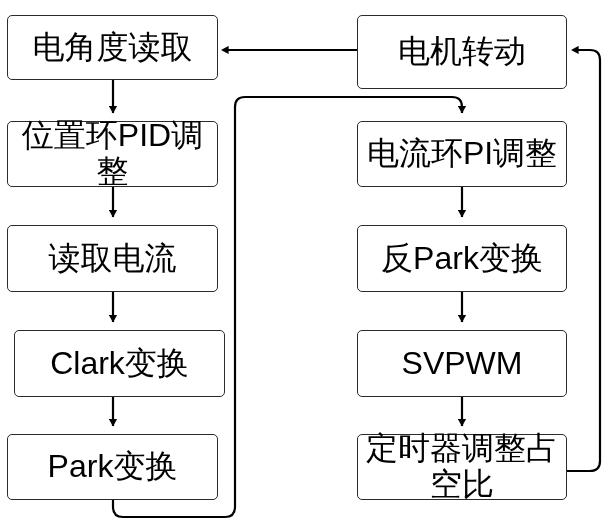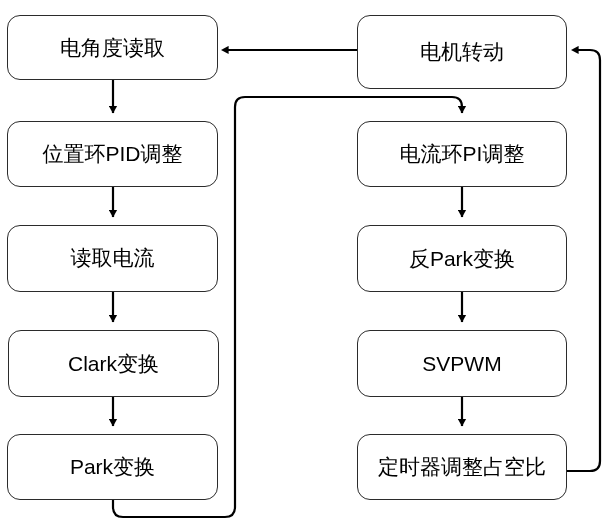--- a/index.html
+++ b/index.html
@@ -21,28 +21,28 @@
     position: absolute;
     left: 0;
     top: 0;
     width: 608px;
     height: 524px;
   }
   .node {
     position: absolute;
     box-sizing: border-box;
     border: 1.6px solid #2b2b2b;
-    border-radius: 13px;
+    border-radius: 5px;
     background: #ffffff;
     display: flex;
     align-items: center;
     justify-content: center;
     text-align: center;
     color: #000000;
-    font-size: 21px;
+    font-size: 32px;
     line-height: 1.12;
     letter-spacing: 0px;
     z-index: 2;
   }
   .node .label {
     display: block;
     width: 100%;
     padding: 0 2px;
   }
   .node.wrap .label {
@@ -89,21 +89,21 @@
   </div>
 
   <div class="node" style="left:7px; top:121px; width:211px; height:66px;">
     <span class="label">位置环PID调整</span>
   </div>
 
   <div class="node" style="left:7px; top:225px; width:211px; height:67px;font-family:Liberation Serif, serif;">
     <span class="label">读取电流</span>
   </div>
 
-  <div class="node" style="left:8px; top:330px; width:211px; height:67px;">
+  <div class="node" style="left:14px; top:330px; width:211px; height:67px;">
     <span class="label">Clark变换</span>
   </div>
 
   <div class="node" style="left:7px; top:434px; width:211px; height:66px;">
     <span class="label">Park变换</span>
   </div>
 
   <div class="node" style="left:357px; top:15px; width:210px; height:74px;">
     <span class="label">电机转动</span>
   </div>

